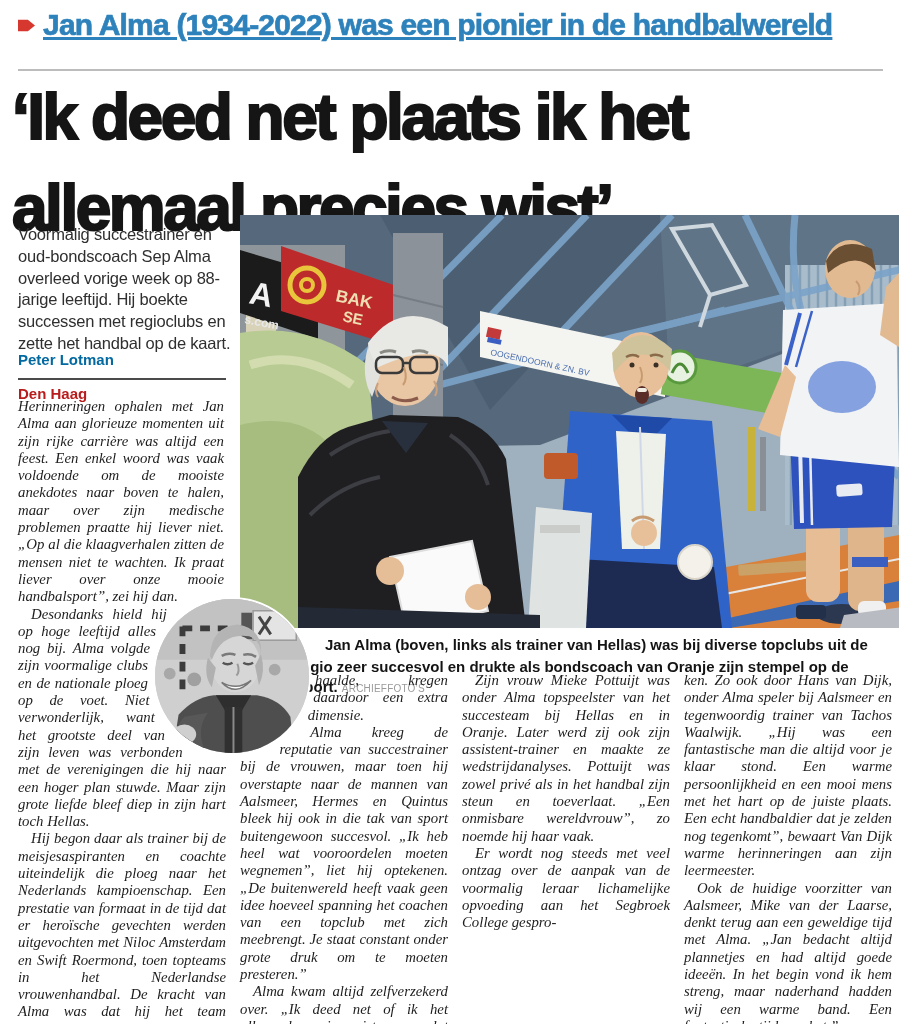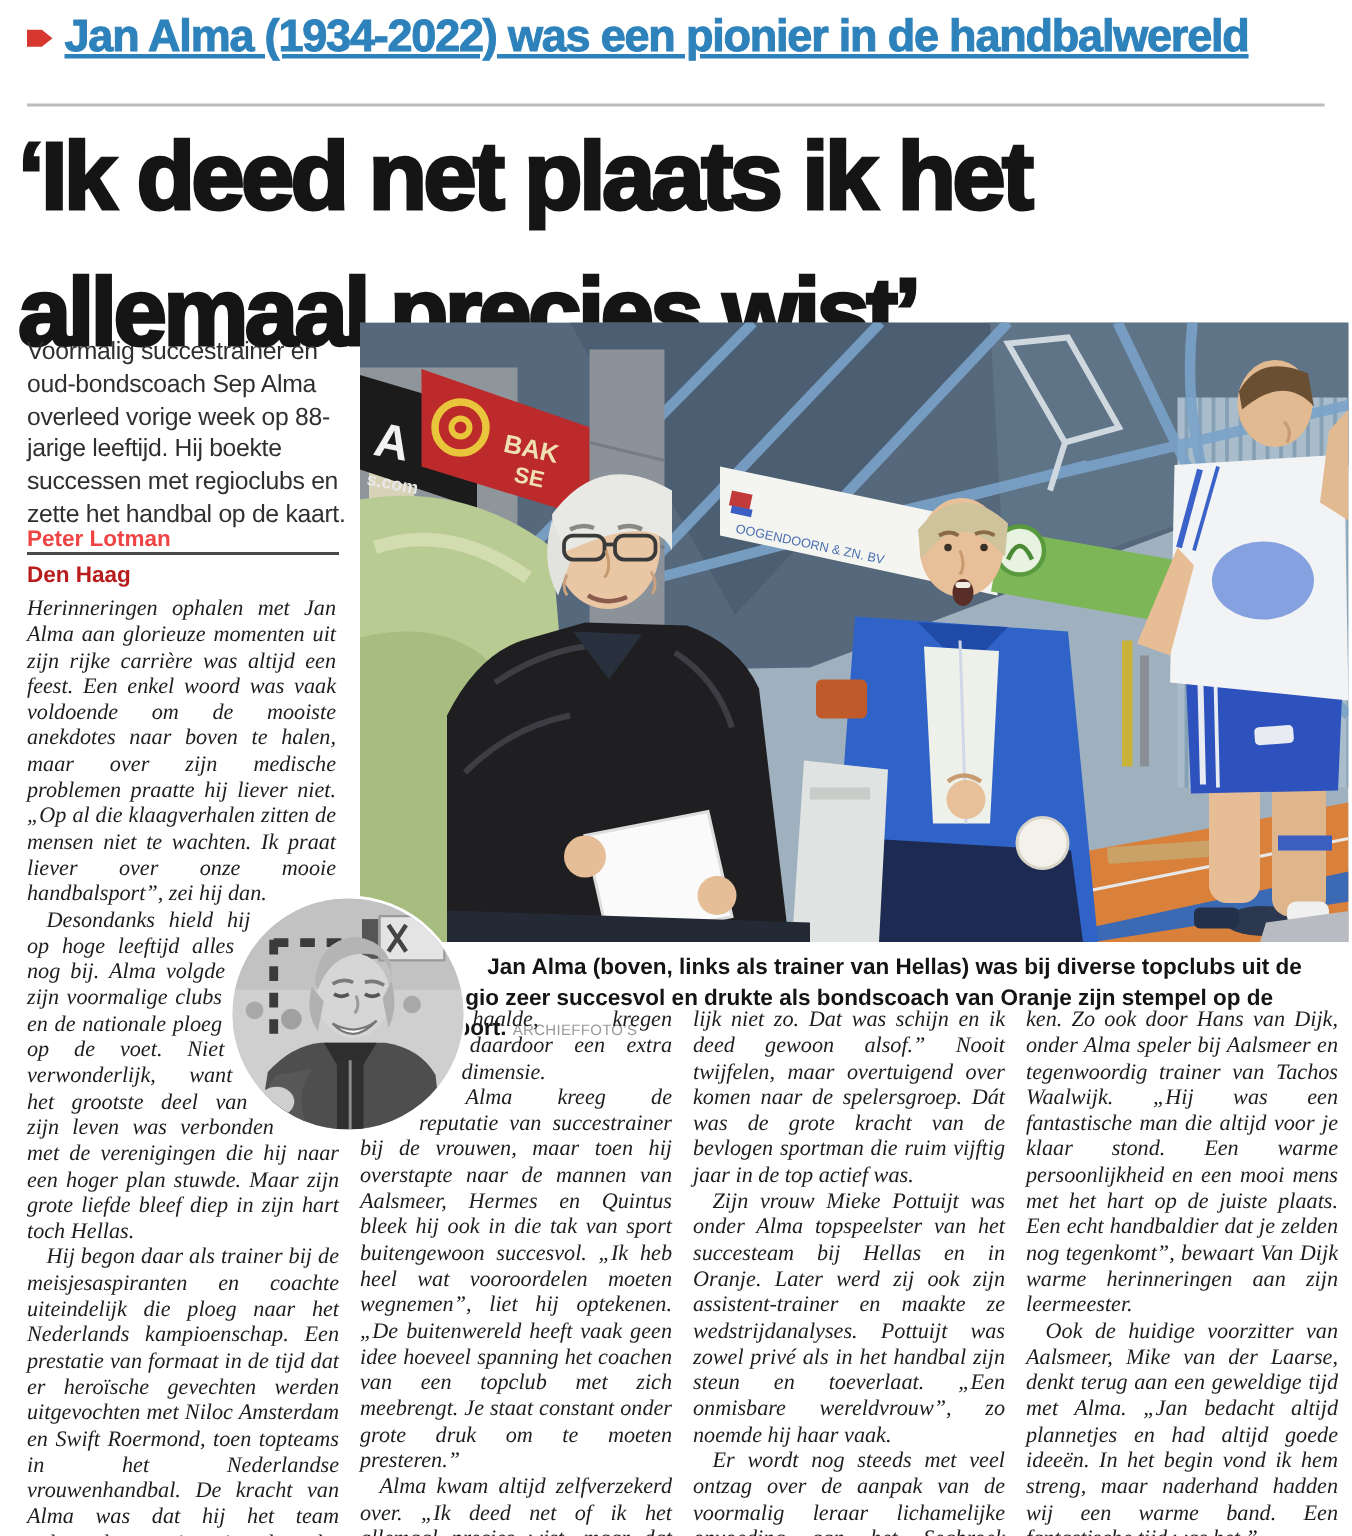--- a/index.html
+++ b/index.html
@@ -14,21 +14,21 @@
   .kicker-text{font-size:30px;font-weight:bold;color:#2e82bb;letter-spacing:-0.8px;
     -webkit-text-stroke:0.7px #2e82bb;white-space:nowrap;text-decoration:underline;}
   .top-rule{position:absolute;left:18px;top:69px;width:865px;height:2px;background:#bcbcbc;}
   .headline{position:absolute;left:12px;top:72px;width:880px;font-weight:bold;
     font-size:64px;line-height:91px;letter-spacing:-2.5px;color:#151515;
     -webkit-text-stroke:2.1px #151515;}
   
   .lede{position:absolute;left:18px;top:224px;width:213px;font-size:16.5px;
     line-height:21.8px;color:#2f2f2f;letter-spacing:-0.2px;}
   .byline{position:absolute;left:18px;top:351px;width:208px;}
-  .byline .author{font-size:15px;font-weight:bold;color:#ef4444;padding-bottom:0;
+  .byline .author{font-size:15px;font-weight:bold;color:#0369a1;padding-bottom:10px;
     border-bottom:2px solid #4a4a4a;}
   .byline .city{font-size:15px;font-weight:bold;color:#b91c1c;margin-top:5px;}
   
   .photo-wrap{position:absolute;left:240px;top:215px;width:659px;height:413px;z-index:1;}
   .photo-wrap svg{display:block;width:100%;height:100%;}
   .caption{position:absolute;left:296px;top:635px;width:590px;font-size:15px;
     font-weight:bold;line-height:20.5px;color:#141414;z-index:2;}
   .caption .tri{color:#e23b2e;font-size:12px;margin-right:17px;font-weight:normal;}
   .caption .credit{font-size:10px;color:#9a9a9a;font-weight:normal;letter-spacing:0.2px;text-align:right;}
   
@@ -265,21 +265,20 @@
 </div>
 
 <div class="col" id="col2" lang="nl">
   <span class="sp-l"></span>
   <p>haalde, kregen daardoor een extra dimensie.</p>
   <p class="ind">Alma kreeg de reputatie van succestrainer bij de vrouwen, maar toen hij overstapte naar de mannen van Aalsmeer, Hermes en Quintus bleek hij ook in die tak van sport buitengewoon succesvol. „Ik heb heel wat vooroordelen moeten wegnemen”, liet hij optekenen. „De buitenwereld heeft vaak geen idee hoeveel spanning het coachen van een topclub met zich meebrengt. Je staat constant onder grote druk om te moeten presteren.”</p>
   <p class="ind">Alma kwam altijd zelfverzekerd over. „Ik deed net of ik het allemaal precies wist, maar dat was natuur-</p>
 </div>
 
 <div class="col" id="col3" lang="nl">
-  <p>lijk niet zo. Dat was schijn en ik deed gewoon alsof.” Nooit twijfelen, maar overtuigend over komen naar de spelersgroep. Dát was de grote kracht van de bevlogen sportman die ruim vijftig jaar in de top actief was.</p>
   <p class="ind">Zijn vrouw Mieke Pottuijt was onder Alma topspeelster van het succesteam bij Hellas en in Oranje. Later werd zij ook zijn assistent-trainer en maakte ze wedstrijdanalyses. Pottuijt was zowel privé als in het handbal zijn steun en toeverlaat. „Een onmisbare wereldvrouw”, zo noemde hij haar vaak.</p>
   <p class="ind">Er wordt nog steeds met veel ontzag over de aanpak van de voormalig leraar lichamelijke opvoeding aan het Segbroek College gespro-</p>
 </div>
 
 <div class="col" id="col4" lang="nl">
   <p>ken. Zo ook door Hans van Dijk, onder Alma speler bij Aalsmeer en tegenwoordig trainer van Tachos Waalwijk. „Hij was een fantastische man die altijd voor je klaar stond. Een warme persoonlijkheid en een mooi mens met het hart op de juiste plaats. Een echt handbaldier dat je zelden nog tegenkomt”, bewaart Van Dijk warme herinneringen aan zijn leermeester.</p>
   <p class="ind">Ook de huidige voorzitter van Aalsmeer, Mike van der Laarse, denkt terug aan een geweldige tijd met Alma. „Jan bedacht altijd plannetjes en had altijd goede ideeën. In het begin vond ik hem streng, maar naderhand hadden wij een warme band. Een fantastische tijd was het.”</p>
 </div>
 
 </body></html>

